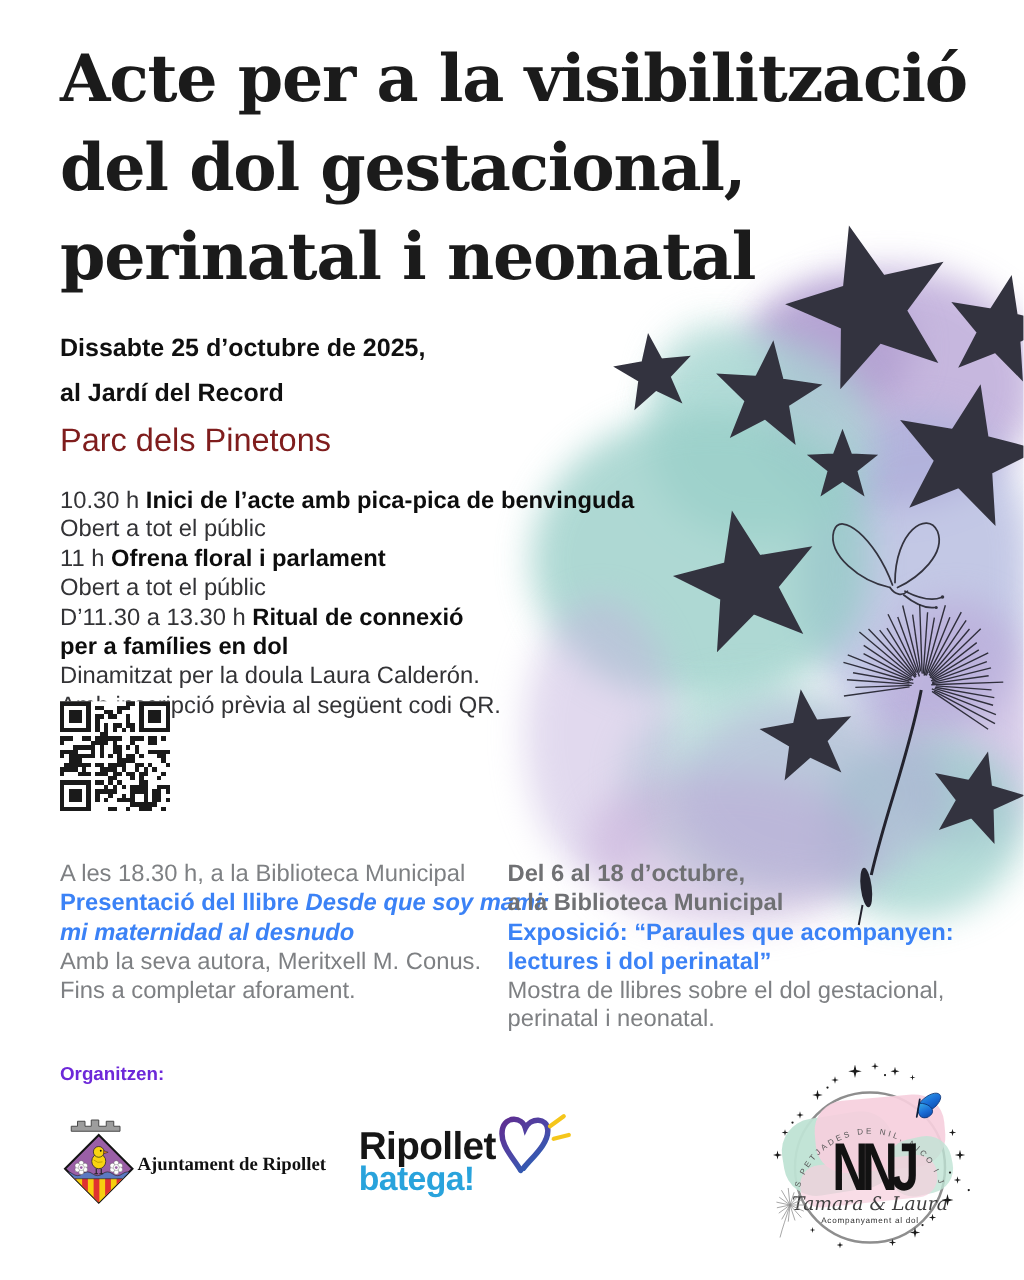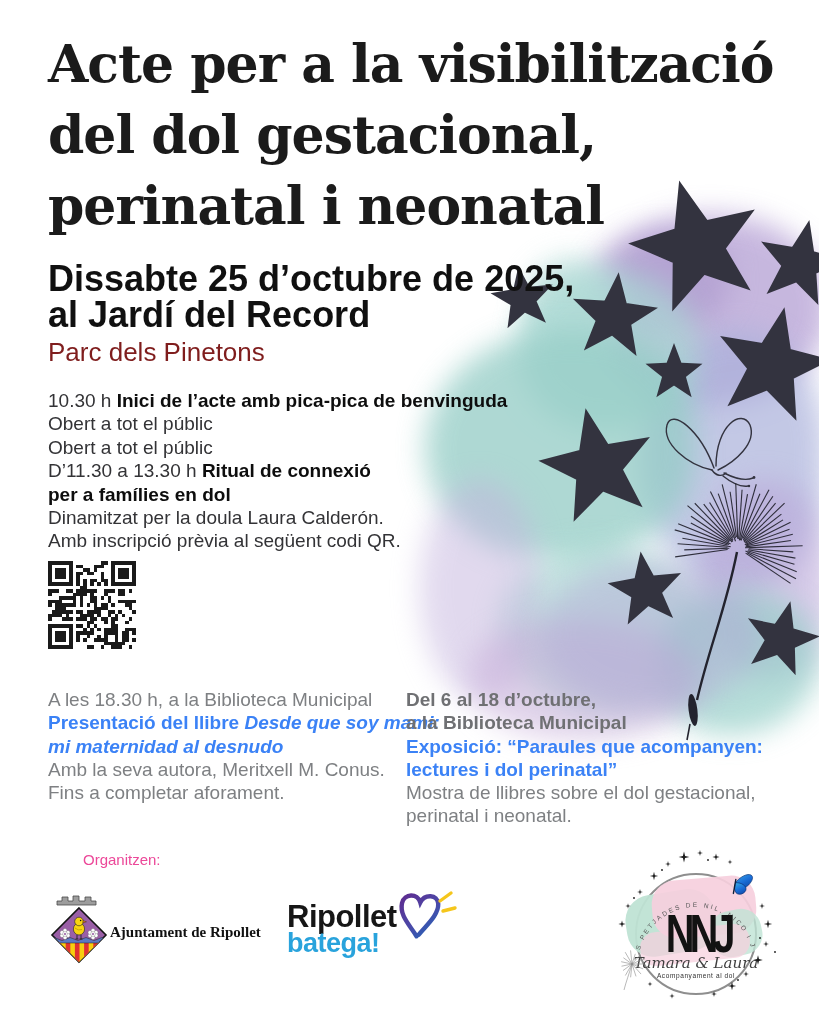--- a/index.html
+++ b/index.html
@@ -8,34 +8,34 @@
     font-family:"Liberation Sans",sans-serif;color:#1a1a1a;
   }
   
   .wc{position:absolute;filter:blur(14px);pointer-events:none;}
   
   .title{
     position:absolute;left:48px;top:28px;width:740px;
     font-family:"DejaVu Serif",serif;font-weight:700;
     font-size:52px;line-height:71px;letter-spacing:-1px;color:#1b1b1b;
   }
-  .dateblock{position:absolute;left:48px;top:261px;font-size:36px;font-weight:bold;line-height:36px;color:#101010;}
+  .dateblock{position:absolute;left:48px;top:261px;font-size:20px;font-weight:bold;line-height:36px;color:#101010;}
   .location{position:absolute;left:48px;top:337px;font-size:26px;color:#7f1d1d;}
   .schedule{position:absolute;left:48px;top:389px;font-size:19px;line-height:23.4px;color:#333336;}
   .schedule b{color:#0d0d0d;}
   .qrbox{position:absolute;left:48px;top:561px;width:88px;height:88px;}
   .events{position:absolute;left:48px;top:688px;width:740px;font-size:19px;line-height:23.3px;}
   .evcol{position:absolute;top:0;white-space:nowrap;}
   .evcol.left{left:0;width:360px;}
   .evcol.right{left:358px;width:370px;}
   .ev-gray{color:#7e8083;}
   .ev-grayhead{color:#6f7073;font-weight:bold;}
   .ev-black{color:#3b82f6;font-weight:bold;}
   .ev-black i{font-style:italic;}
-  .organitzen{position:absolute;left:48px;top:851px;font-size:15px;font-weight:normal;color:#ec4899;margin-left:35px;}
+  .organitzen{position:absolute;left:48px;top:851px;font-size:15px;font-weight:bold;color:#6d28d9;}
   .aj-logo{position:absolute;left:44px;top:894px;width:70px;height:72px;}
   .aj-label{position:absolute;left:110px;top:924px;font-size:15px;font-weight:bold;color:#111;font-family:Liberation Serif, serif;}
   .batega{position:absolute;left:287px;top:899px;width:185px;height:70px;}
   .batega .l1{position:absolute;left:0;top:0;font-size:31px;font-weight:bold;letter-spacing:-0.5px;color:#161616;}
   .batega .l2{position:absolute;left:0;top:29px;font-size:27px;font-weight:bold;letter-spacing:-0.5px;color:#29a3dc;}
   .batega svg{position:absolute;left:106px;top:-10px;}
   .nnj{position:absolute;left:610px;top:848px;width:180px;height:164px;}
   .decor{position:absolute;left:0;top:0;pointer-events:none;}
 </style>
 </head>
@@ -137,20 +137,21 @@
 
   <div class="dateblock">
     <div>Dissabte 25 d’octubre de 2025,</div>
     <div>al Jardí del Record</div>
   </div>
   <div class="location">Parc dels Pinetons</div>
 
   <div class="schedule">
     <div><span>10.30 h </span><b>Inici de l’acte amb pica-pica de benvinguda</b></div>
     <div><span>Obert a tot el públic</span></div>
+    <div><span>11 h </span><b>Ofrena floral i parlament</b></div>
     <div><span>Obert a tot el públic</span></div>
     <div><span>D’11.30 a 13.30 h </span><b>Ritual de connexió</b></div>
     <div><b>per a famílies en dol</b></div>
     <div><span>Dinamitzat per la doula Laura Calderón.</span></div>
     <div><span>Amb inscripció prèvia al següent codi QR.</span></div>
   </div>
 
   <div class="qrbox">
     <svg id="qr-svg" width="88" height="88" viewBox="0 0 25 25" shape-rendering="crispEdges">
         <rect x="0" y="0" width="25" height="25" fill="#ffffff"></rect>

